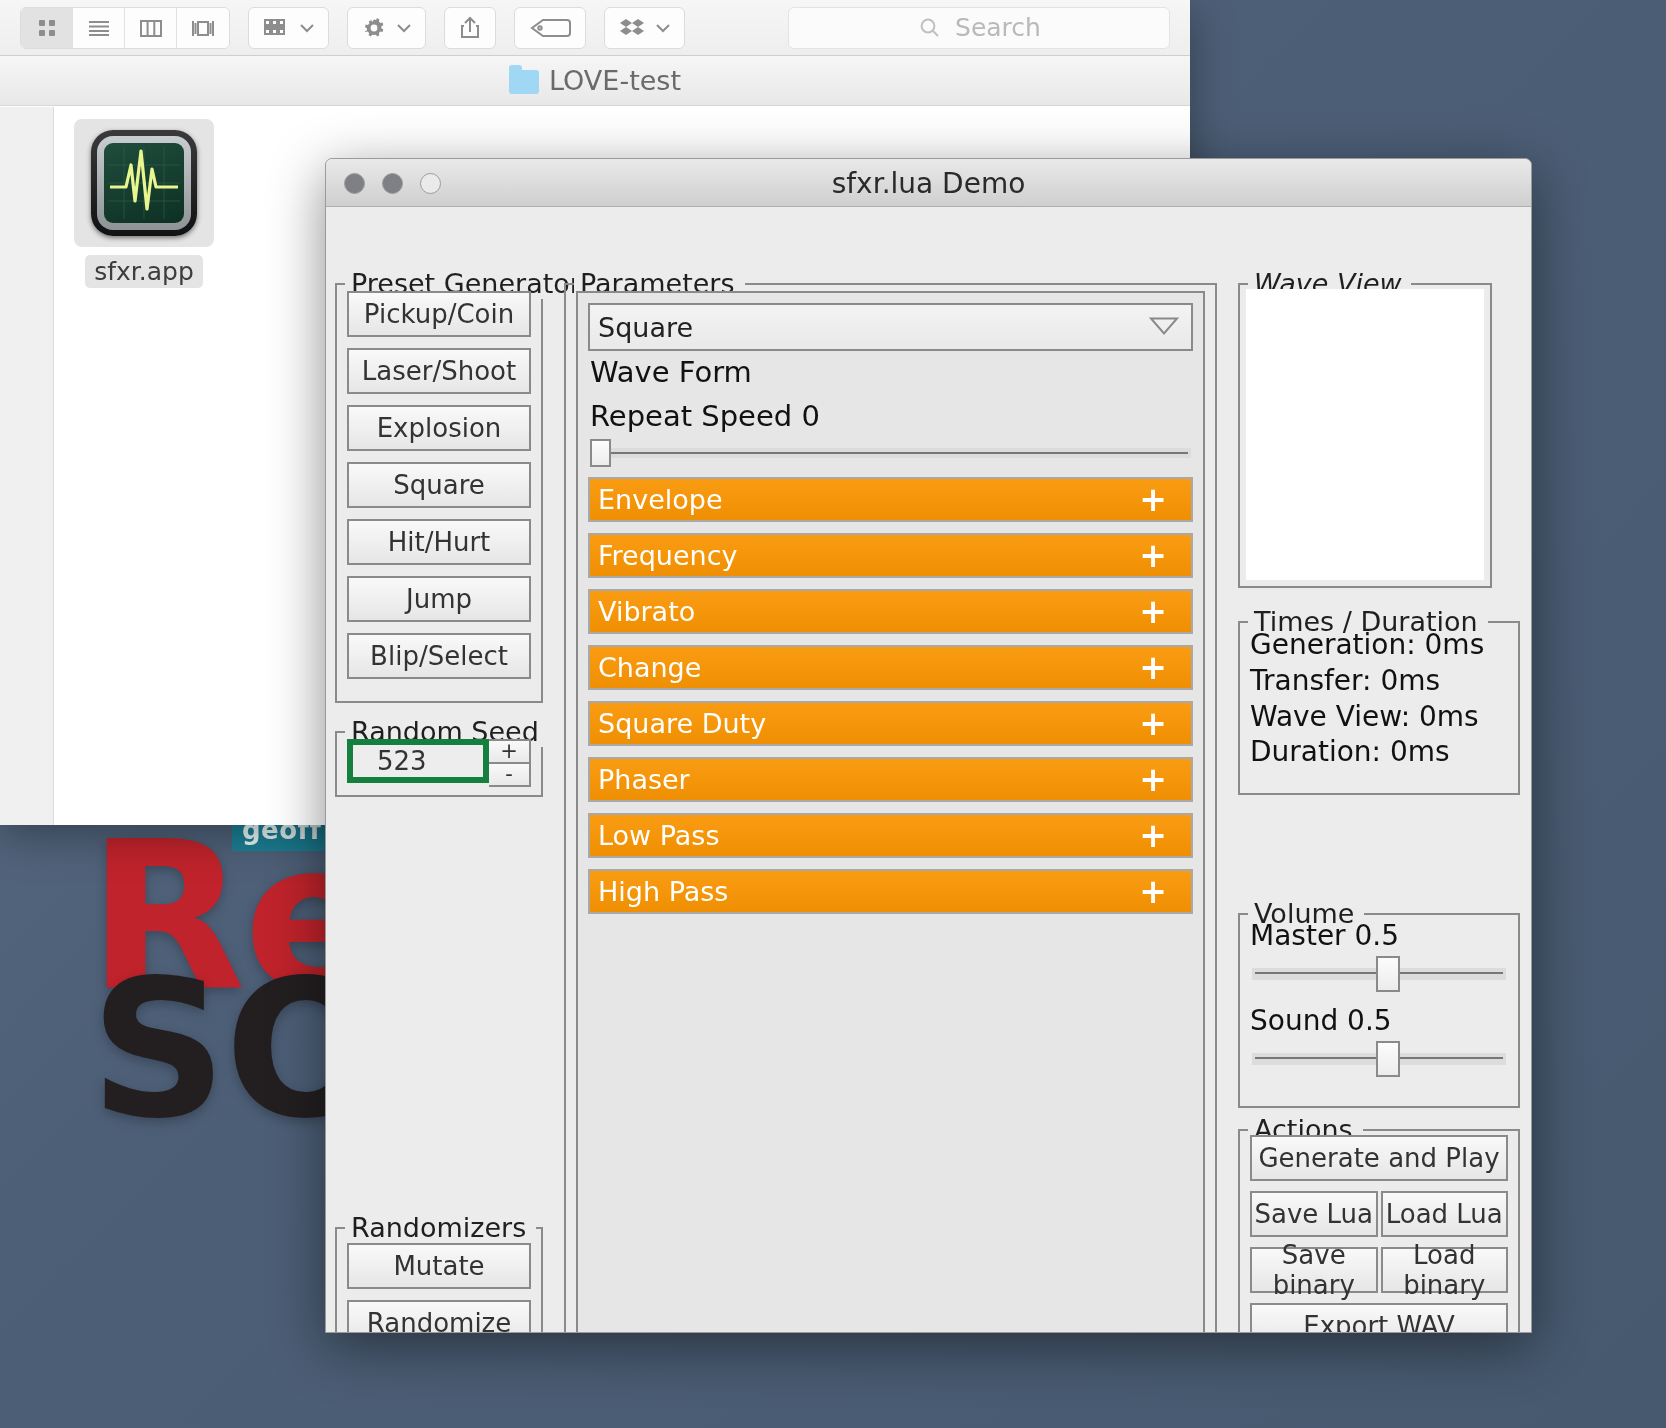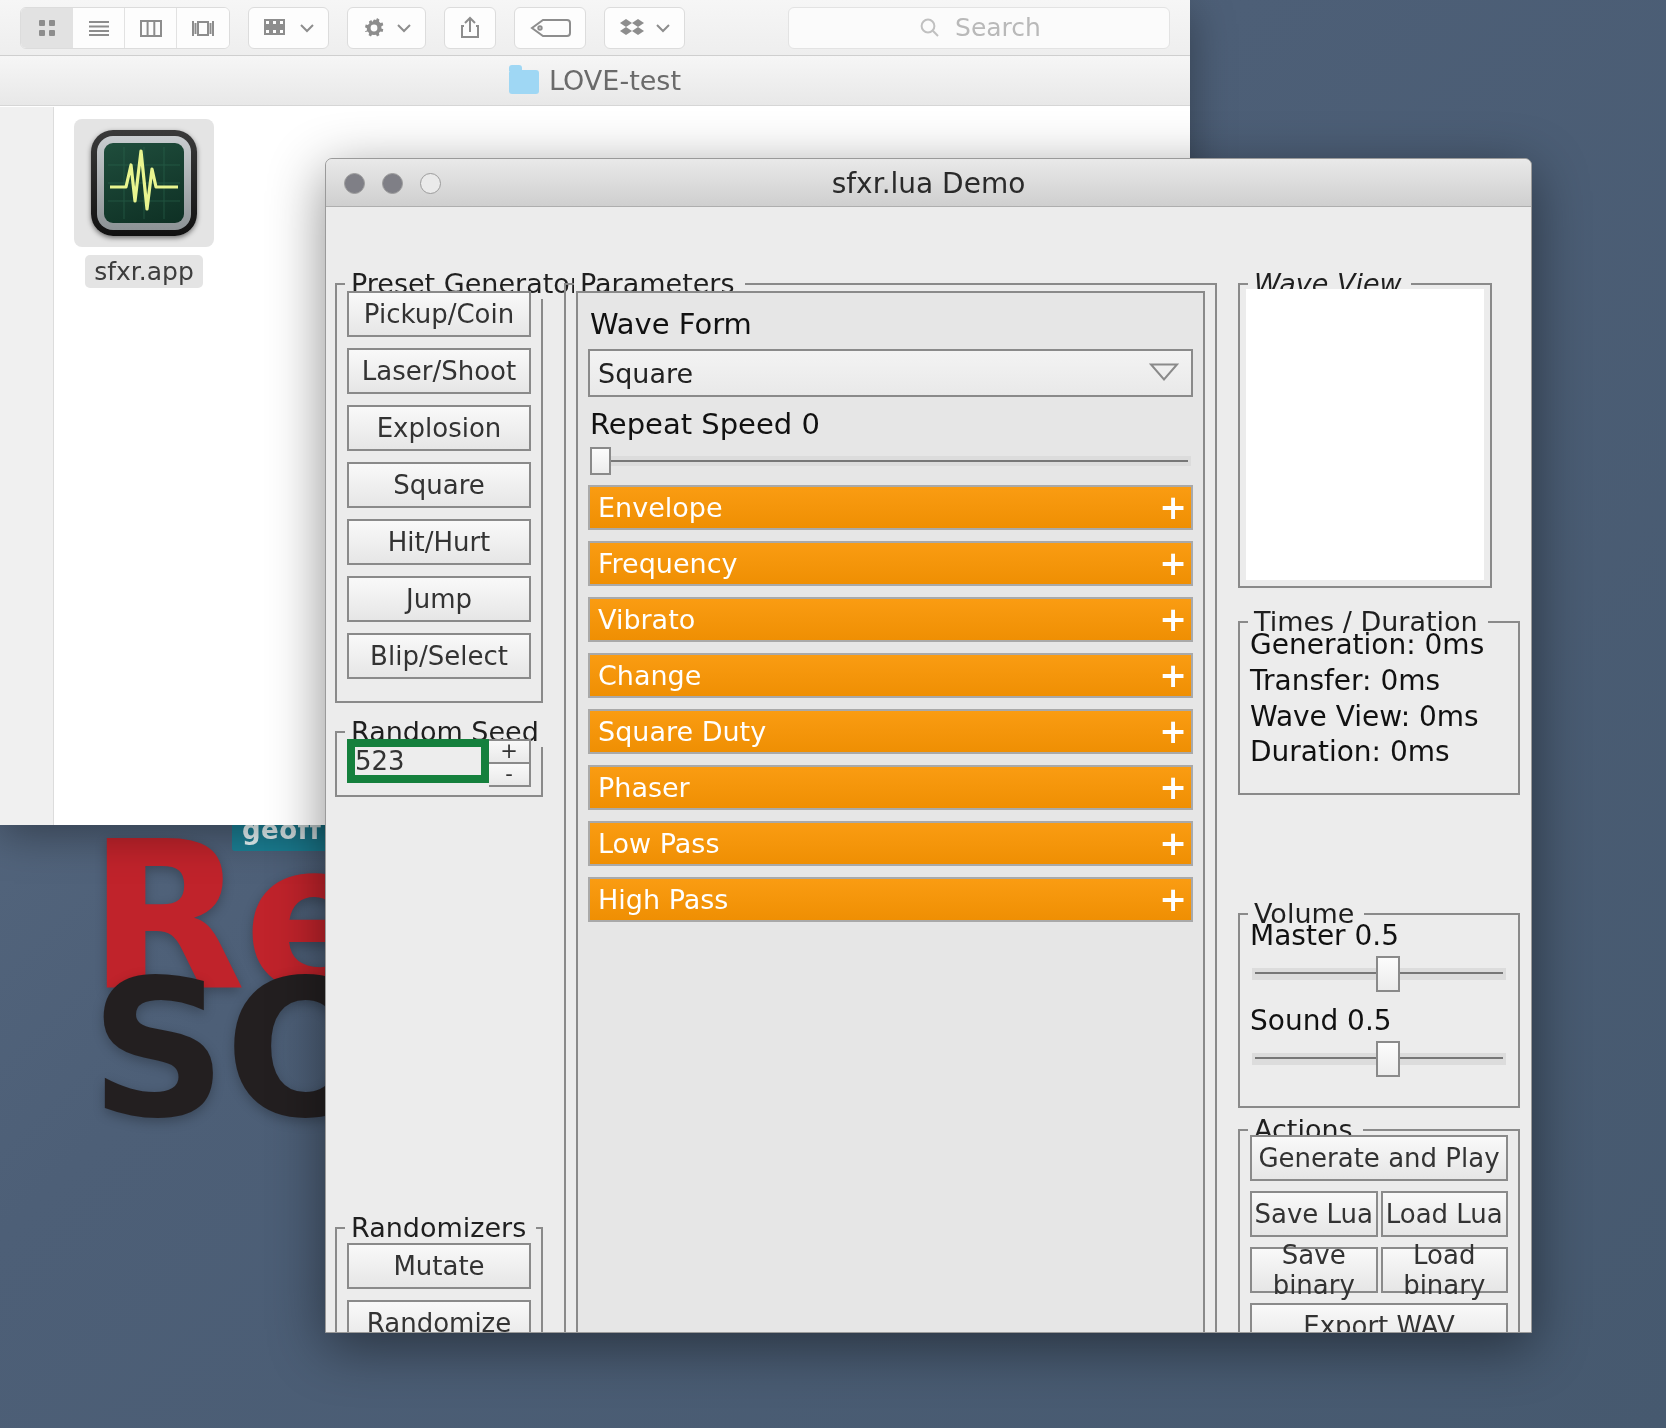--- a/index.html
+++ b/index.html
@@ -258,25 +258,25 @@
   #g-presets { left: 9px; top: 76px; width: 208px; height: 420px; --legw: 205px; }
   #preset-list { position: absolute; left: 10px; top: 8px; right: 10px; }
   #preset-list .btn { height: 46px; margin-bottom: 11px; }
 
   
   #g-seed { left: 9px; top: 524px; width: 208px; height: 66px; --legw: 160px; }
   #seed-row { position:absolute; left: 10px; top: 8px; right: 10px; display: flex; }
   #seed-input {
     flex: 1; height: 44px;
     background: #ededed;
-    border: 8px solid #15803d;
+    border: 6px solid #15803d;
     font-size: 26px;
     color: #333;
     display: flex; align-items: center;
-    padding-left: 0;
+    padding-left: 24px;
   }
   #seed-steppers { width: 42px; display: flex; flex-direction: column; }
   .stepper {
     flex: 1;
     border: 2px solid #8a8a8a;
     border-left: none;
     background: linear-gradient(#f9f9f9,#e9e9e9);
     font-size: 21px; color: #333;
     display:flex; align-items:center; justify-content:center;
     line-height: 1;
@@ -328,21 +328,21 @@
     width: 21px; height: 28px;
     background: linear-gradient(#fcfcfc,#ececec);
     border: 2px solid #8a8a8a;
   }
   .param-row {
     height: 45px;
     background: linear-gradient(#fa9c12, #ef8f03);
     border: 2px solid #a9a9a9;
     margin-bottom: 11px;
     display: flex; align-items: center; justify-content: space-between;
-    padding: 0 4px 0 8px;
+    padding: 0 24px 0 8px;
     color: #ffffff;
     font-size: 27px;
   }
   .param-plus { font-size: 33px; font-weight: bold; line-height: 1; }
 
   
   #g-wave { left: 912px; top: 76px; width: 254px; height: 305px; font-style: italic; --legw: 135px; }
   #wave-canvas {
     position: absolute; inset: 6px;
     background: #ffffff;
@@ -565,29 +565,29 @@
       <div class="glegend">Randomizers</div>
       <div id="random-list">
         <div class="btn">Mutate</div>
         <div class="btn">Randomize</div>
       </div>
     </div>
 
     <div class="group" id="g-params" style="--legw: 179px;">
       <div class="glegend">Parameters</div>
       <div id="params-inner">
-        <div id="waveform-label">Wave Form</div>
         <div id="waveform-select">
           <span>Square</span>
           <span id="waveform-arrow">
             <svg width="34" height="22" viewBox="0 0 34 22">
               <polygon points="4,4 30,4 17,19" fill="none" stroke="#8a8a8a" stroke-width="2"></polygon>
             </svg>
           </span>
         </div>
+        <div id="waveform-label">Wave Form</div>
         <div id="repeat-label">Repeat Speed 0</div>
         <div class="slider">
           <div class="track"></div>
           <div class="knob" style="left:0px;"></div>
         </div>
 
         <div class="param-row">
           <span>Envelope</span>
           <span class="param-plus">+</span>
         </div>

